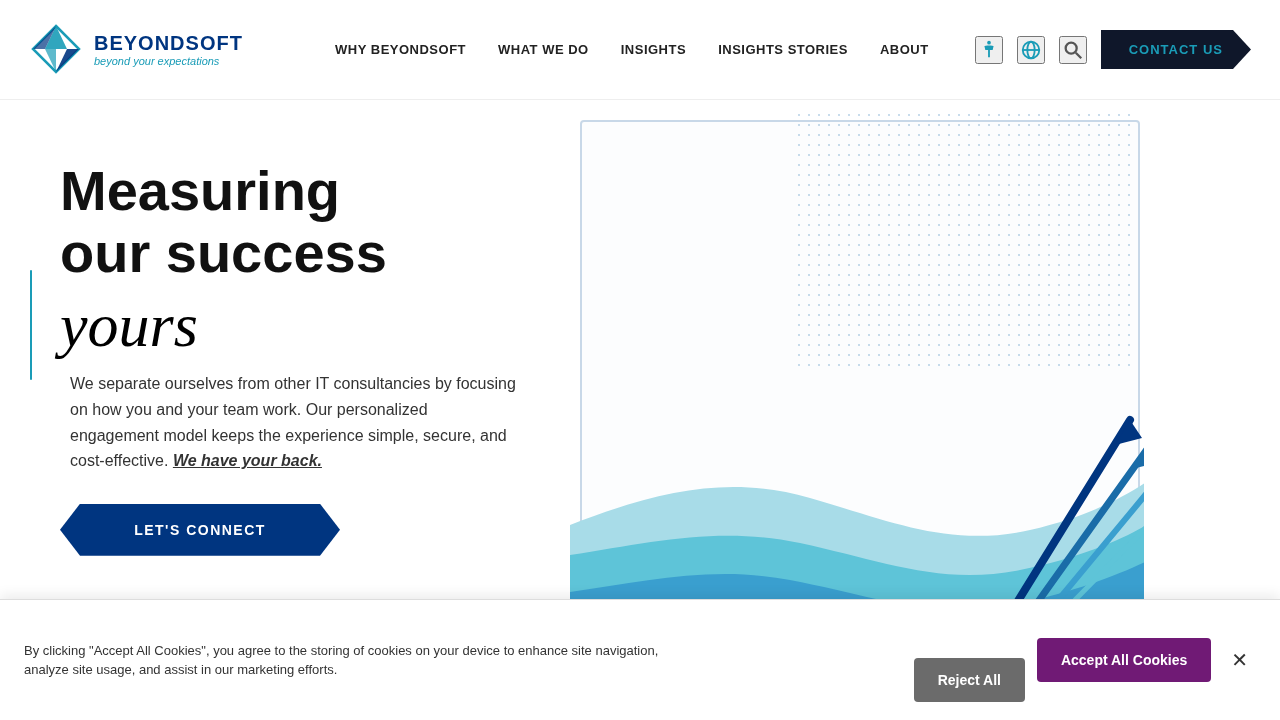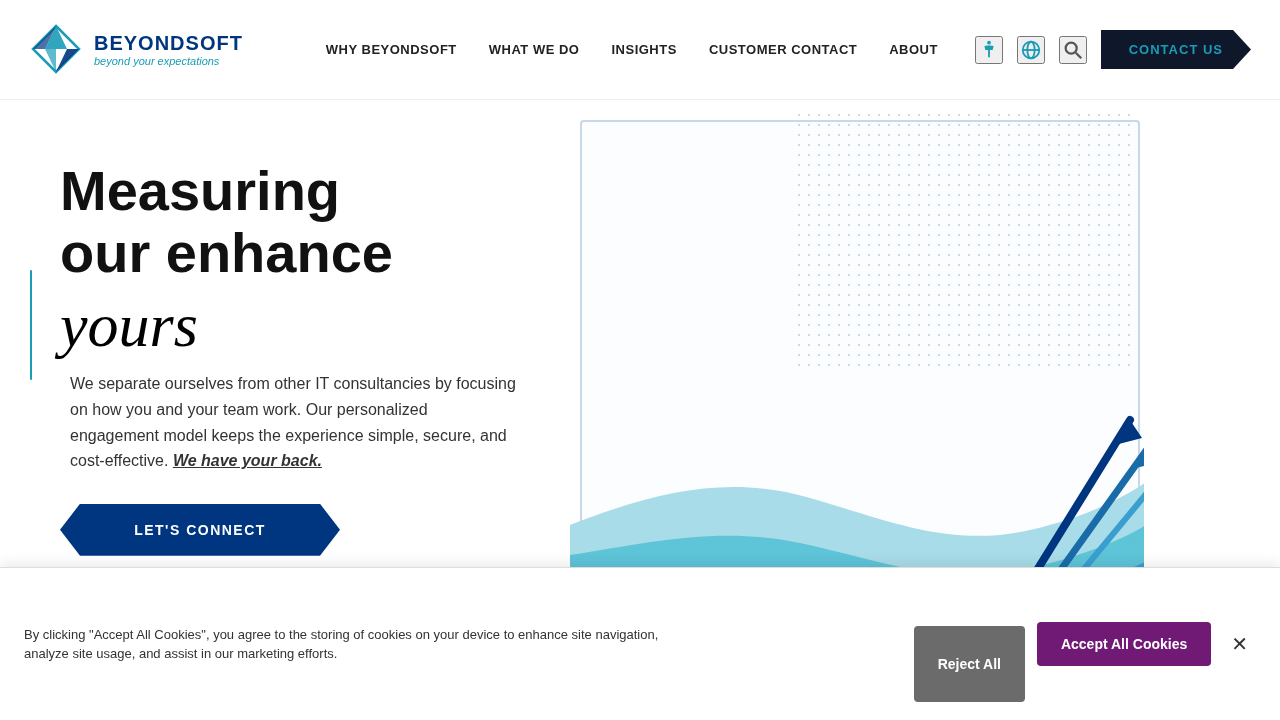--- a/index.html
+++ b/index.html
@@ -209,21 +209,21 @@
     .cookie-actions {
       display: flex;
       align-items: center;
       gap: 12px;
     }
     .reject-btn {
       background: #6b6b6b;
       color: #fff;
       font-size: 14px;
       font-weight: 600;
-      padding: 30px 24px;
+      padding: 14px 24px;
       border: none;
       cursor: pointer;
       border-radius: 4px;
       white-space: nowrap;
       margin-top: 40px;
     }
     .accept-btn {
       background: #701a75;
       color: #fff;
       font-size: 14px;
@@ -289,21 +289,21 @@
     <div class="logo-text">
       <span class="logo-name">BEYONDSOFT</span>
       <span class="logo-tagline">beyond your expectations</span>
     </div>
   </div>
 
   <nav>
     <a class="nav-item">WHY BEYONDSOFT</a>
     <a class="nav-item">WHAT WE DO</a>
     <a class="nav-item">INSIGHTS</a>
-    <a class="nav-item">CUSTOMER CONTACT</a>
+    <a class="nav-item">INSIGHTS STORIES</a>
     <a class="nav-item">ABOUT</a>
   </nav>
 
   <div class="header-icons">
     <button class="icon-btn" title="Accessibility">
       <svg width="22" height="22" viewBox="0 0 24 24" fill="#1a9cb7">
           <circle cx="12" cy="4" r="2"></circle>
           <path d="M12 7c-2.5 0-5 .5-5 .5l1 4.5H11v8h2v-8h3l1-4.5S14.5 7 12 7z"></path>
         </svg>
     </button>
@@ -321,21 +321,21 @@
         </svg>
     </button>
     <button class="contact-btn">CONTACT US</button>
   </div>
 </header>
 
 <main>
   <div class="hero-left">
     <h1 class="hero-headline">
       <span>Measuring</span><br>
-      <span>our enhance</span><br>
+      <span>our success</span><br>
     </h1>
     <div class="hero-cursive">
       <span style="font-family:'Georgia',serif;font-style:italic;font-size:62px;color:#000000;">yours</span>
     </div>
     <p class="hero-body">
       <span>We separate ourselves from other IT consultancies by focusing on how you and your team work. Our personalized engagement model keeps the experience simple, secure, and cost-effective.</span>
       <a href="#" style="font-style:italic;font-weight:600;color:#333;text-decoration:underline;">We have your back.</a>
     </p>
     <button class="cta-btn">LET'S CONNECT</button>
   </div>

